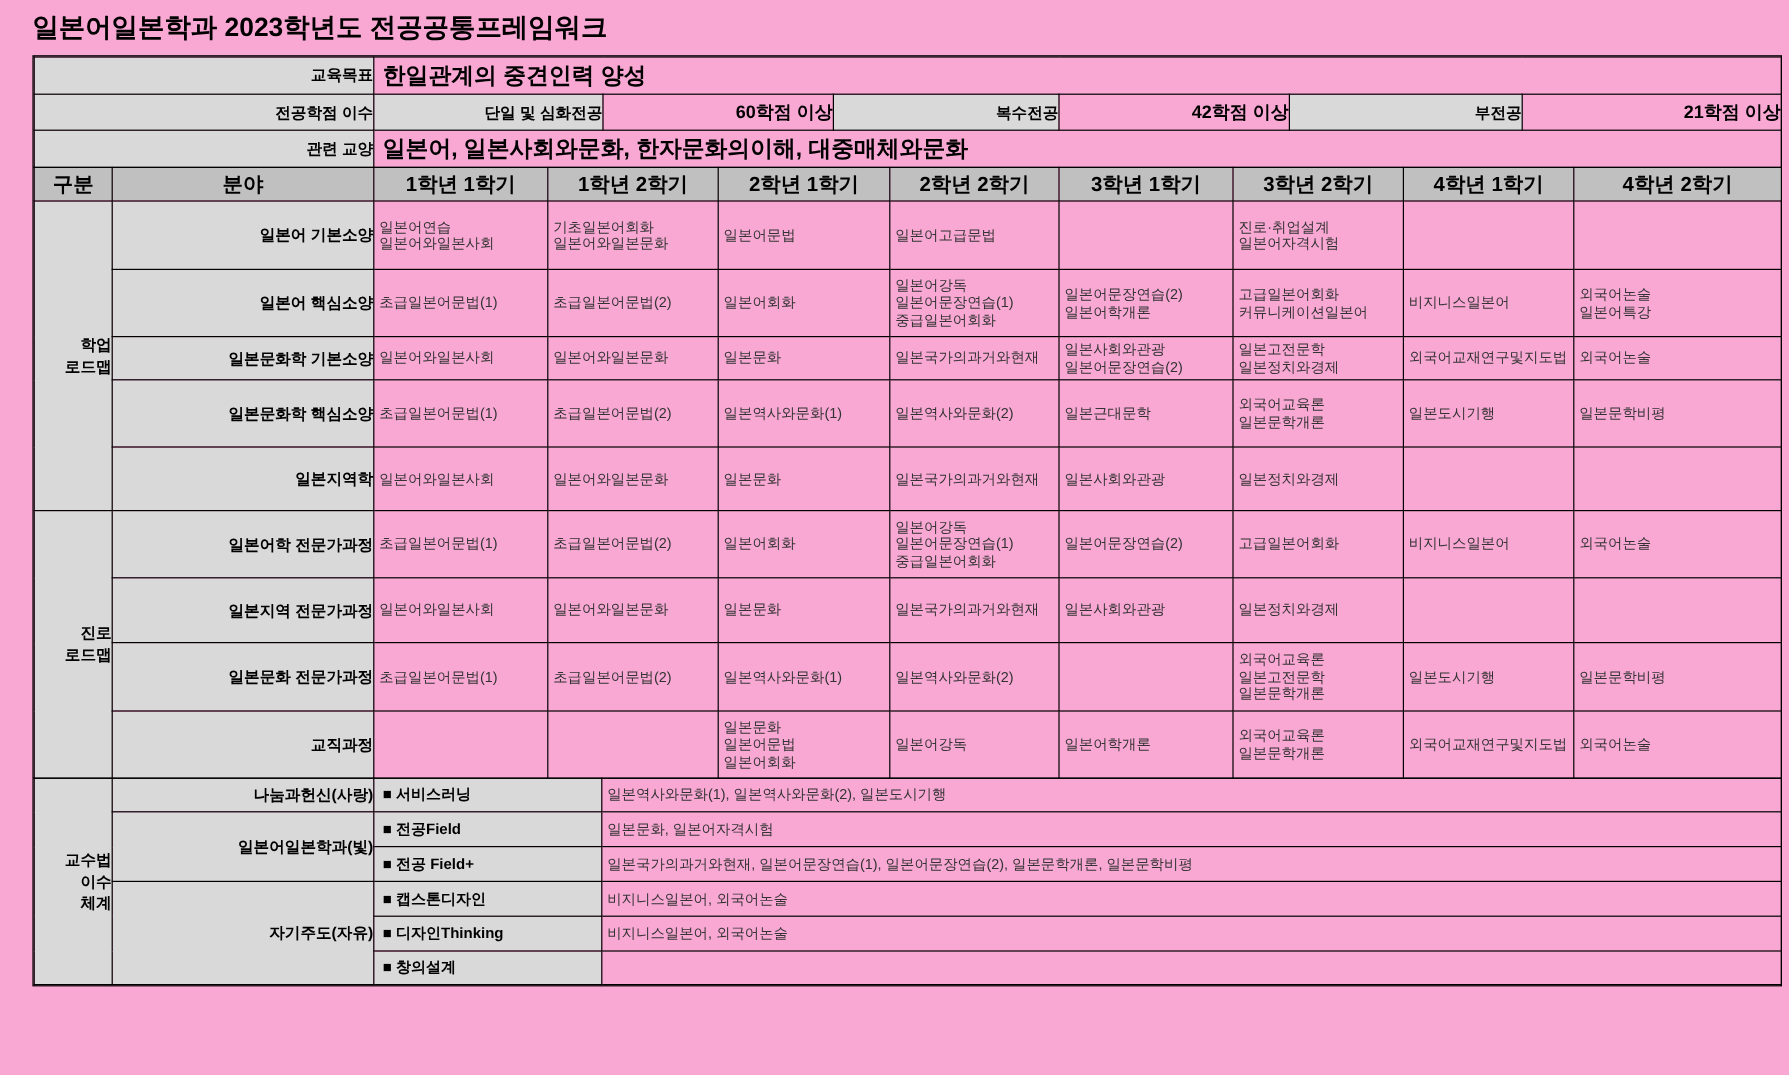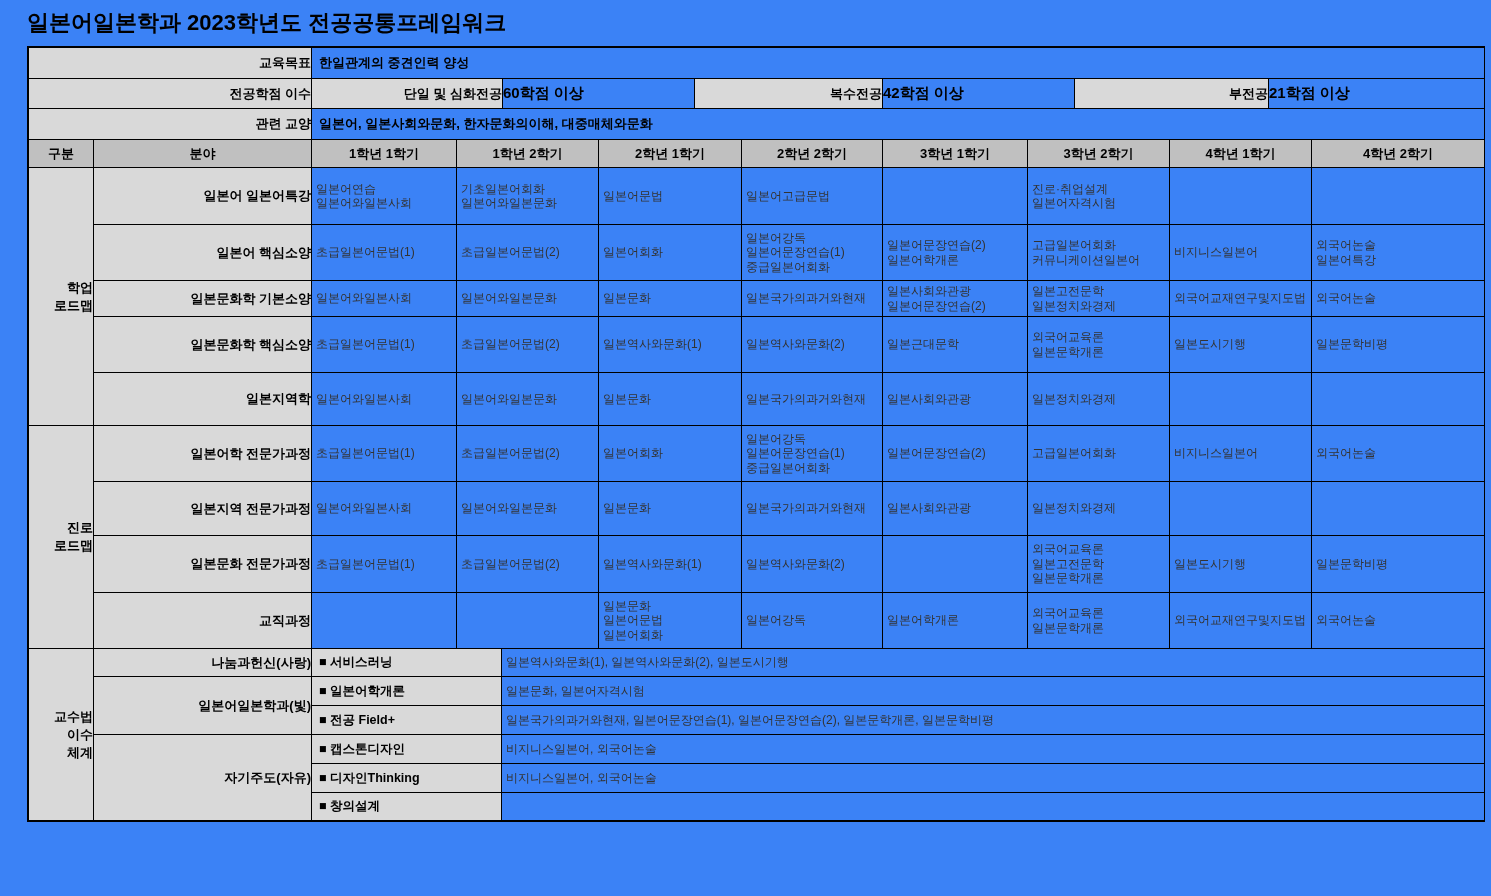--- a/index.html
+++ b/index.html
@@ -1,30 +1,30 @@
 <!DOCTYPE html>
 <html lang="ko" style="--header-bg: #c0c0c0; --label-bg: #d9d9d9; --border: #000000; --text: #000000; --body-text: #333333;"><head>
 <meta charset="utf-8">
 <style>
   *{box-sizing:border-box;margin:0;padding:0}
   html,body{background:#fff}
   body{width:1491px;height:896px;font-family:"Liberation Sans","DejaVu Sans",sans-serif;color:var(--text,#000)}
-  .page{position:relative;width:1491px;height:896px;overflow:hidden;background:#3b82f6}
+  .page{position:relative;width:1491px;height:896px;overflow:hidden;background:#f9a8d4}
   .title{position:absolute;left:27px;top:8px;font-size:22px;font-weight:bold;color:#000;letter-spacing:0}
   .tbl-wrap{position:absolute;left:27px;top:46px;width:1458px;border:1px solid var(--border,#000)}
   table{border-collapse:collapse;table-layout:fixed;width:1456px}
   #t-grid,#t-method,#t-bottom{margin-top:-1px}
   td{border:1px solid var(--border,#000);overflow:hidden;vertical-align:middle}
   .lbl{background:var(--label-bg,#d9d9d9);font-weight:bold;font-size:13px;text-align:right}
-  .hdr{background:var(--header-bg,#c0c0c0);font-weight:bold;font-size:13px;text-align:center}
+  .hdr{background:var(--header-bg,#c0c0c0);font-weight:bold;font-size:17px;text-align:center}
   .course{font-size:12px;color:var(--body-text,#333);padding:2px 4px;line-height:1.2;text-align:left}
   .pre{white-space:pre-line}
-  .val{font-size:13px;font-weight:bold;color:#000}
+  .val{font-size:19px;font-weight:bold;color:#000}
   .val.l{text-align:left;padding-left:7px}
-  .val.c{text-align:left}
+  .val.c{text-align:right}
   .big{font-size:15px}
   .method{background:var(--label-bg,#d9d9d9);font-size:12.5px;font-weight:bold;padding-left:7px;text-align:left}
   .h31{height:31px}.h30{height:30px}.h28{height:28px}.h54{height:54px}
 </style>
 </head>
 <body>
 
 <div class="page">
   <h1 class="title">일본어일본학과 2023학년도 전공공통프레임워크</h1>
 
@@ -83,21 +83,21 @@
             <td class="hdr">2학년 1학기</td>
             <td class="hdr">2학년 2학기</td>
             <td class="hdr">3학년 1학기</td>
             <td class="hdr">3학년 2학기</td>
             <td class="hdr">4학년 1학기</td>
             <td class="hdr">4학년 2학기</td>
           </tr>
       <tr style="height: 57px;">
             <td class="lbl pre" rowspan="5">학업
 로드맵</td>
-            <td class="lbl">일본어 일본어특강</td>
+            <td class="lbl">일본어 기본소양</td>
             <td class="course pre">일본어연습
 일본어와일본사회</td>
             <td class="course pre">기초일본어회화
 일본어와일본문화</td>
             <td class="course pre">일본어문법</td>
             <td class="course pre">일본어고급문법</td>
             <td class="course pre"></td>
             <td class="course pre">진로·취업설계
 일본어자격시험</td>
             <td class="course pre"></td>
@@ -222,21 +222,21 @@
           <tr style="height: 28px;">
             <td class="lbl pre" rowspan="6">교수법
 이수
 체계</td>
             <td class="lbl" rowspan="1">나눔과헌신(사랑)</td>
             <td class="method">■ 서비스러닝</td>
             <td class="course">일본역사와문화(1), 일본역사와문화(2), 일본도시기행</td>
           </tr>
           <tr style="height: 29px;">
             <td class="lbl" rowspan="2">일본어일본학과(빛)</td>
-            <td class="method">■ 일본어학개론</td>
+            <td class="method">■ 전공Field</td>
             <td class="course">일본문화, 일본어자격시험</td>
           </tr>
           <tr style="height: 29px;">
             <td class="method">■ 전공 Field+</td>
             <td class="course">일본국가의과거와현재, 일본어문장연습(1), 일본어문장연습(2), 일본문학개론, 일본문학비평</td>
           </tr>
           <tr style="height: 29px;">
             <td class="lbl" rowspan="3">자기주도(자유)</td>
             <td class="method">■ 캡스톤디자인</td>
             <td class="course">비지니스일본어, 외국어논술</td>

